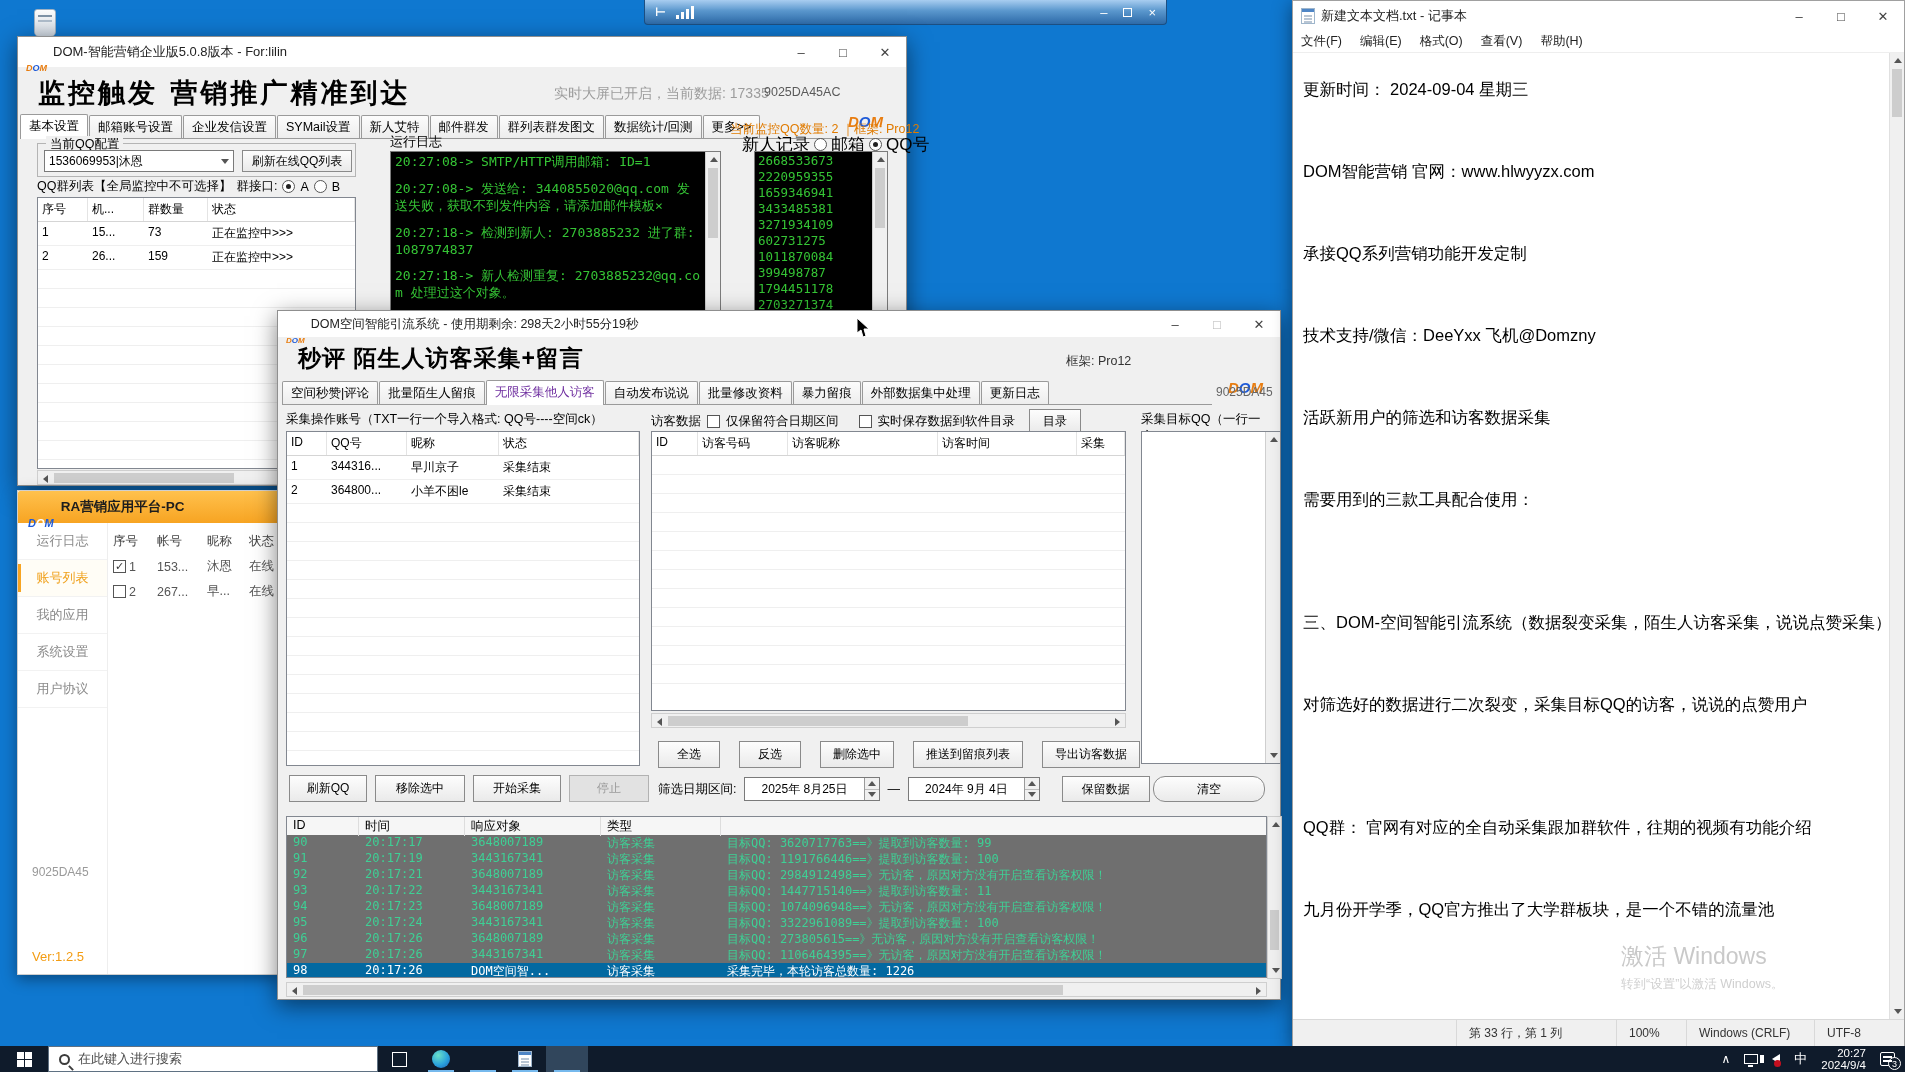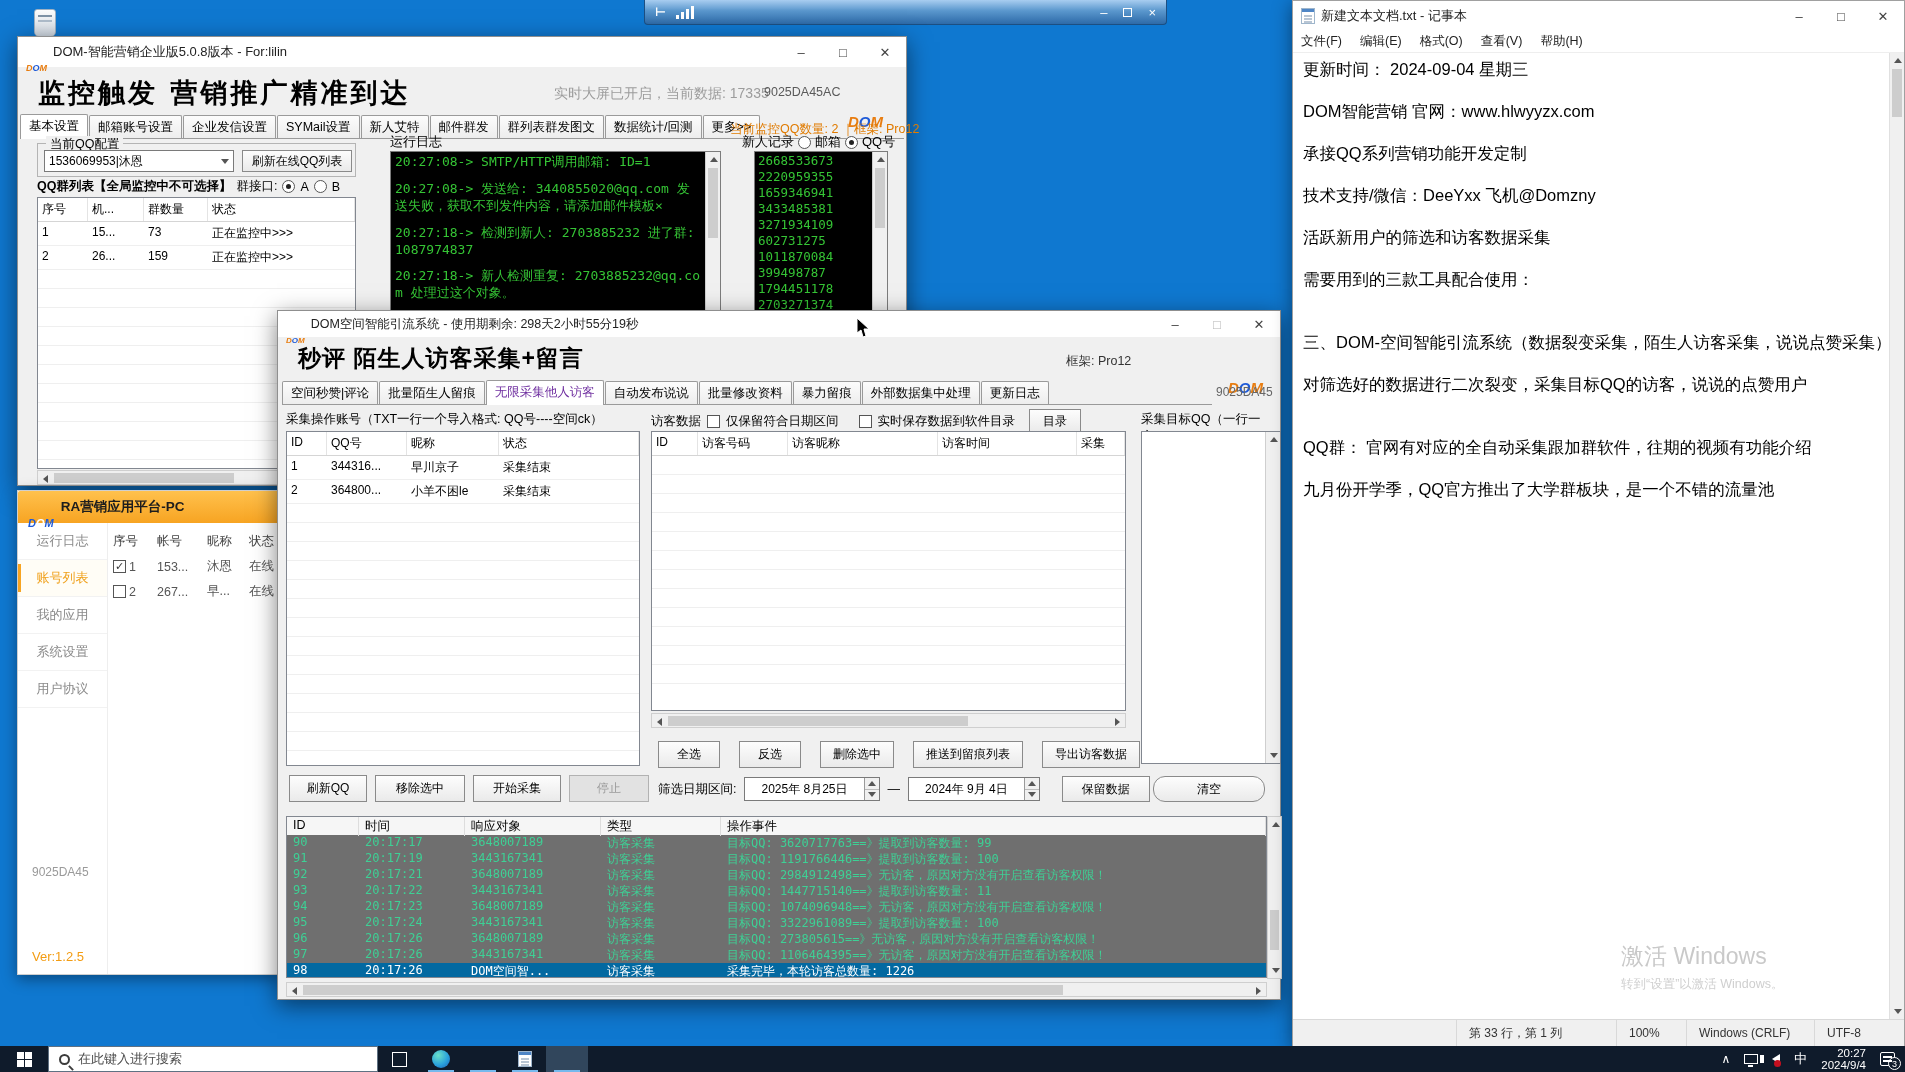--- a/index.html
+++ b/index.html
@@ -52,27 +52,27 @@
   #w1-tabs { left:2px; top:80px; right:2px; height:22px; }
   .tab { padding:3px 8px 2px; margin-right:1px; font-size:12.5px; background:linear-gradient(#fcfcfc,#ededed); border:1px solid #9a9a9a; border-bottom:none; border-radius:2px 2px 0 0; white-space:nowrap; color:#000; }
   .tab.active { background:#fff; position:relative; top:1px; padding-bottom:4px; }
   #w1-monitor { position:absolute; left:712px; top:84px; font-size:12.5px; color:#e07b00; white-space:nowrap; }
   #w1-fieldset { position:absolute; left:19px; top:106px; width:319px; height:34px; border:1px solid #b4b4b4; }
   #w1-fieldset-legend { position:absolute; left:8px; top:-8px; background:#f0f0f0; padding:0 4px; font-size:12.5px; }
   #w1-combo { position:absolute; left:6px; top:6px; width:190px; height:22px; background:#fff; border:1px solid #7a7a7a; display:flex; align-items:center; padding:0 4px; font-size:12px; }
   #w1-combo .tri-d { margin-left:auto; }
   #w1-refresh { position:absolute; left:204px; top:6px; width:110px; height:22px; }
   #w1-grouprow { position:absolute; left:19px; top:141px; width:320px; display:flex; align-items:center; font-size:12.5px; gap:5px; }
-  #w1-grouprow .lbl { font-weight:bold; }
+  #w1-grouprow .lbl { font-weight:normal; }
   #w1-table { left:19px; top:160px; width:319px; height:272px; }
   #w1-hscroll { left:19px; top:433px; width:319px; height:15px; }
   #w1-log-label { position:absolute; left:372px; top:96px; font-size:13px; }
   #w1-console { left:372px; top:114px; width:331px; height:330px; }
   #w1-console .line { padding:2px 4px; margin-bottom:6px; word-break:break-all; line-height:1.3; }
-  #w1-new-row { position:absolute; left:724px; top:96px; display:flex; align-items:center; gap:4px; font-size:13px; white-space:nowrap;text-align:right; }
+  #w1-new-row { position:absolute; left:724px; top:96px; display:flex; align-items:center; gap:4px; font-size:17px; white-space:nowrap;text-align:right; }
   #w1-newlist { left:736px; top:114px; width:134px; height:330px; font-size:12.5px; line-height:16px; padding:1px 3px; }
 
   
   #ra { left:17px; top:490px; width:263px; height:485px; background:#fff; border:1px solid #cfcfcf; box-shadow:0 4px 14px rgba(0,0,0,.4); }
   #ra-head { position:absolute; left:0; top:0; right:0; height:32px; background:linear-gradient(#ffc14d,#f7a422); display:flex; align-items:center; padding-left:10px; gap:7px; border-radius:2px 2px 0 0; }
   #ra-title { font-size:13.5px; font-weight:bold; color:#1d1d1d; }
   #ra-side { position:absolute; left:0; top:32px; width:90px; bottom:0; border-right:1px solid #eee; }
   .ra-item { height:37px; display:flex; align-items:center; justify-content:center; font-size:13px; color:#8a8a8a; border-bottom:1px solid #f2f2f2; position:relative; }
   .ra-item.active { color:#f0a11c; background:#fffdf6; }
   .ra-item.active::before { content:""; position:absolute; left:0; top:4px; bottom:4px; width:3px; background:#f7a422; }
@@ -117,21 +117,21 @@
   .log3-r { display:grid; grid-template-columns:72px 106px 136px 120px 1fr; color:#3ed095; font-family:"DejaVu Sans Mono",monospace; font-size:12px; height:16px; }
   .log3-r span { padding:0 6px; white-space:nowrap; overflow:hidden; }
   .log3-r.sel { background:#0369a1; color:#fff; }
   #w3-log-vscroll { position:absolute; left:989px; top:505px; width:15px; height:163px; background:#f0f0f0; border:1px solid #cfcfcf; }
   #w3-log-hscroll { position:absolute; left:8px; top:671px; width:981px; height:15px; }
 
   
   #np { left:1292px; top:0; width:613px; height:1047px; background:#fff; border:1px solid #a0a0a0; box-shadow:0 4px 18px rgba(0,0,0,.45); }
   #np-menus { position:absolute; left:0; top:30px; right:0; height:22px; background:#fff; border-bottom:1px solid #eee; display:flex; align-items:center; padding-left:8px; gap:18px; font-size:12.5px; color:#222; }
   #np-body { position:absolute; left:0; top:52px; right:15px; bottom:27px; background:#fff; overflow:hidden; padding:6px 0 0 10px; }
-  #np-body .tline { height:21px; line-height:21px; font-size:16.5px; white-space:nowrap; }
+  #np-body .tline { height:21px; line-height:21px; font-size:16.5px; white-space:nowrap;margin-top:20px; }
   #np-scroll { position:absolute; top:52px; right:0; bottom:27px; width:15px; background:#f0f0f0; border-left:1px solid #e0e0e0; }
   #np-watermark { position:absolute; left:328px; top:940px; color:#c9c9c9; pointer-events:none; }
   #np-watermark .l1 { font-size:23px; font-weight:300; }
   #np-watermark .l2 { font-size:12.5px; margin-top:4px; color:#cfcfcf; }
   #np-status { position:absolute; left:0; bottom:0; right:0; height:27px; background:#f0f0f0; border-top:1px solid #d9d9d9; display:flex; align-items:center; font-size:12px; color:#333; }
   #np-status .seg { border-left:1px solid #d9d9d9; height:100%; display:flex; align-items:center; padding:0 12px; white-space:nowrap; }
   #np-status .fill { flex:1; }
 
   
   #strip { position:absolute; left:644px; top:0; width:523px; height:25px; background:linear-gradient(#a8cdf0,#5a97cd 45%,#2d6aa8); border:1px solid #1c4f82; border-top:none; border-radius:0 0 4px 4px; display:flex; align-items:center; padding:0 10px; }
@@ -527,21 +527,20 @@
       <span class="btn" id="w3-keep">保留数据</span>
     </div>
     <span class="btn" id="w3-clear">清空</span>
 
     <div id="w3-log">
         <div class="log3-h">
           <span>ID</span>
           <span>时间</span>
           <span>响应对象</span>
           <span>类型</span>
-          <span>操作事件</span>
         </div>
         <div class="log3-r">
           <span>90</span>
           <span>20:17:17</span>
           <span>3648007189</span>
           <span>访客采集</span>
           <span>目标QQ: 3620717763==》提取到访客数量: 99</span>
         </div>
         <div class="log3-r">
           <span>91</span>

